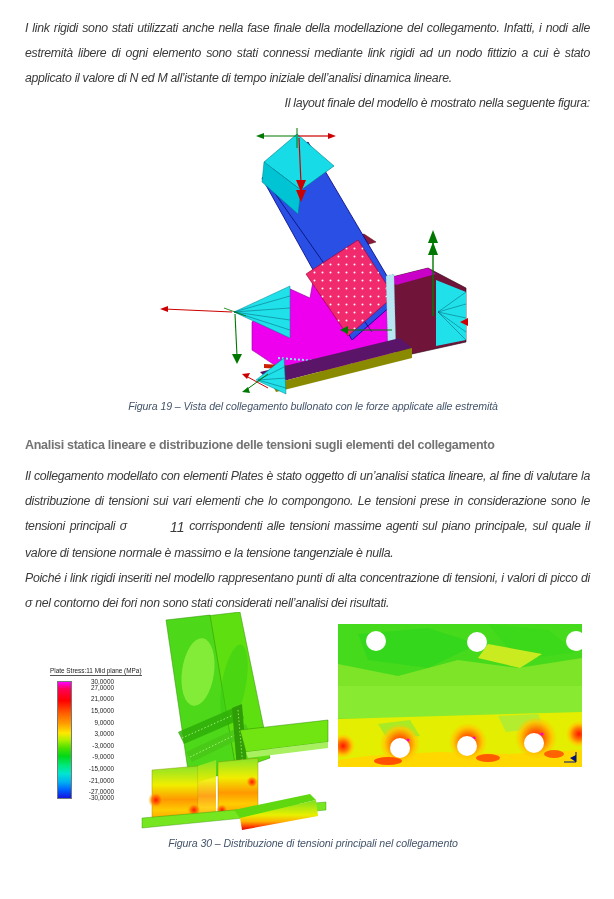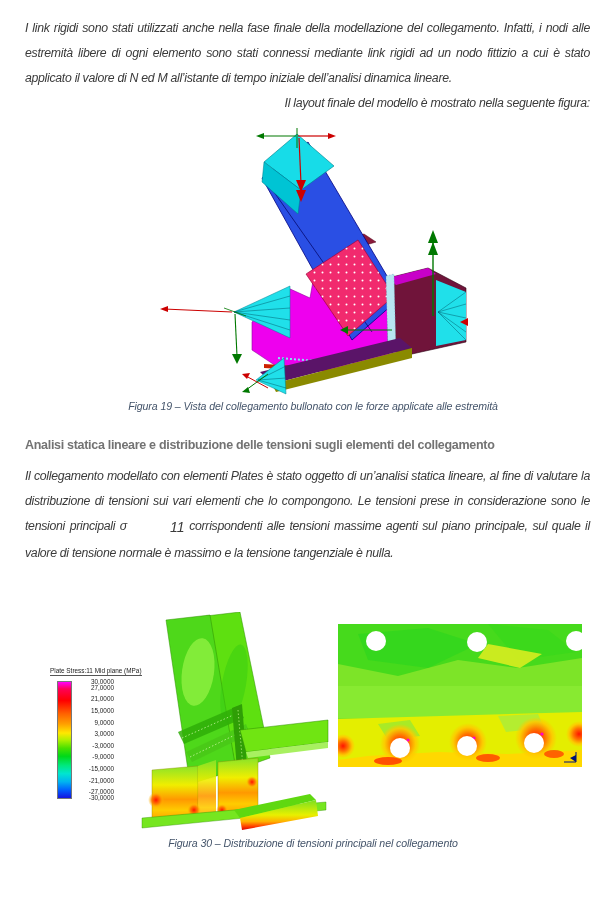--- a/index.html
+++ b/index.html
@@ -128,20 +128,21 @@
       <polygon points="82,266 90,267 88,261" fill="#007800"></polygon>
     </g>
   </svg>
 
   <div class="fig-caption" id="cap19">Figura 19 – Vista del collegamento bullonato con le forze applicate alle estremità</div>
 
   <div class="heading">Analisi statica lineare e distribuzione delle tensioni sugli elementi del collegamento</div>
 
   <div class="textblock" id="tb2">
     <p><span>Il collegamento modellato con elementi Plates è stato oggetto di un’analisi statica lineare, al fine di valutare la distribuzione di tensioni sui vari elementi che lo compongono. Le tensioni prese in considerazione sono le tensioni principali σ</span><sub class="sigma-sub">11</sub><span> corrispondenti alle tensioni massime agenti sul piano principale, sul quale il valore di tensione normale è massimo e la tensione tangenziale è nulla.</span></p>
+    <p>Poiché i link rigidi inseriti nel modello rappresentano punti di alta concentrazione di tensioni, i valori di picco di σ nel contorno dei fori non sono stati considerati nell’analisi dei risultati.</p>
   </div>
 
   <div class="legend">
     <div class="legend-title">Plate Stress:11 Mid plane (MPa)</div>
     <div class="legend-body">
       <div class="legend-bar" style="background: linear-gradient(rgb(255, 0, 255) 0%, rgb(255, 0, 85) 6%, rgb(255, 0, 0) 16%, rgb(255, 95, 0) 27%, rgb(255, 158, 0) 36%, rgb(255, 232, 0) 44%, rgb(176, 240, 0) 50%, rgb(74, 224, 0) 57%, rgb(0, 216, 24) 64%, rgb(0, 232, 126) 72%, rgb(0, 229, 208) 79%, rgb(0, 180, 240) 86%, rgb(0, 96, 255) 93%, rgb(20, 20, 224) 100%);"></div>
       <div class="legend-labels">
           <div class="legend-label" style="top: 0px;">30,0000</div>
           <div class="legend-label" style="top: 5.8px;">27,0000</div>
           <div class="legend-label" style="top: 17.4px;">21,0000</div>

